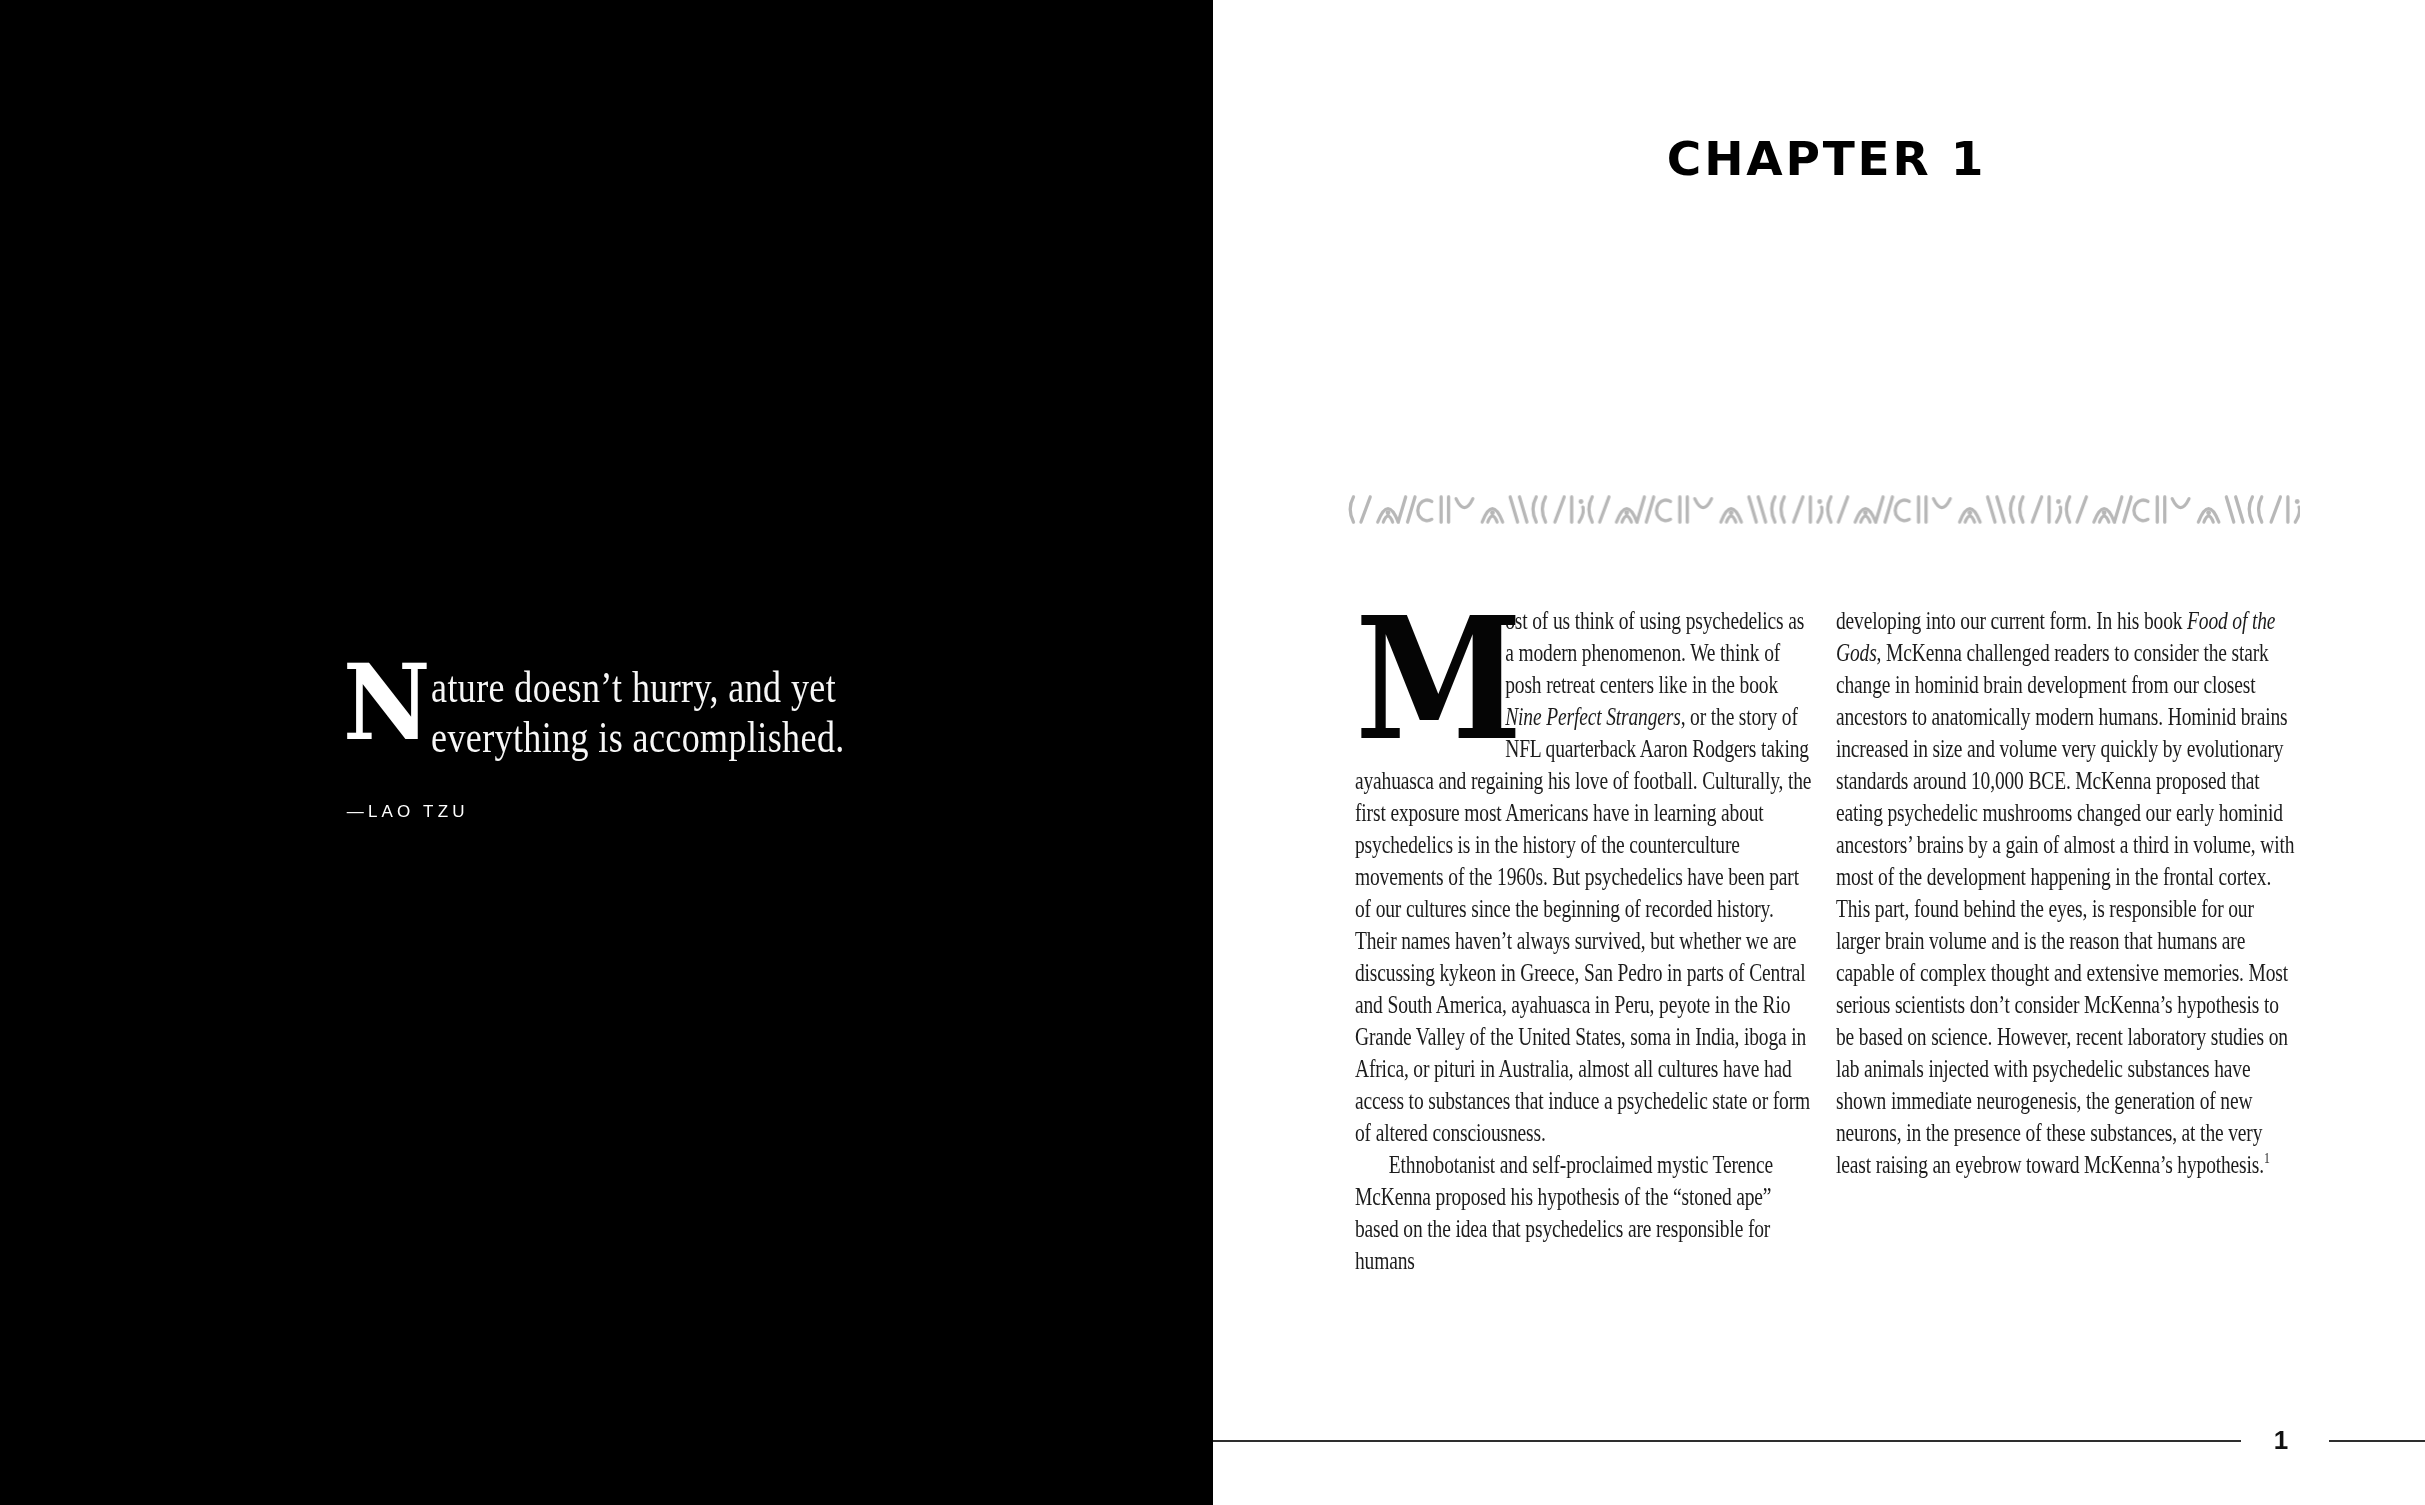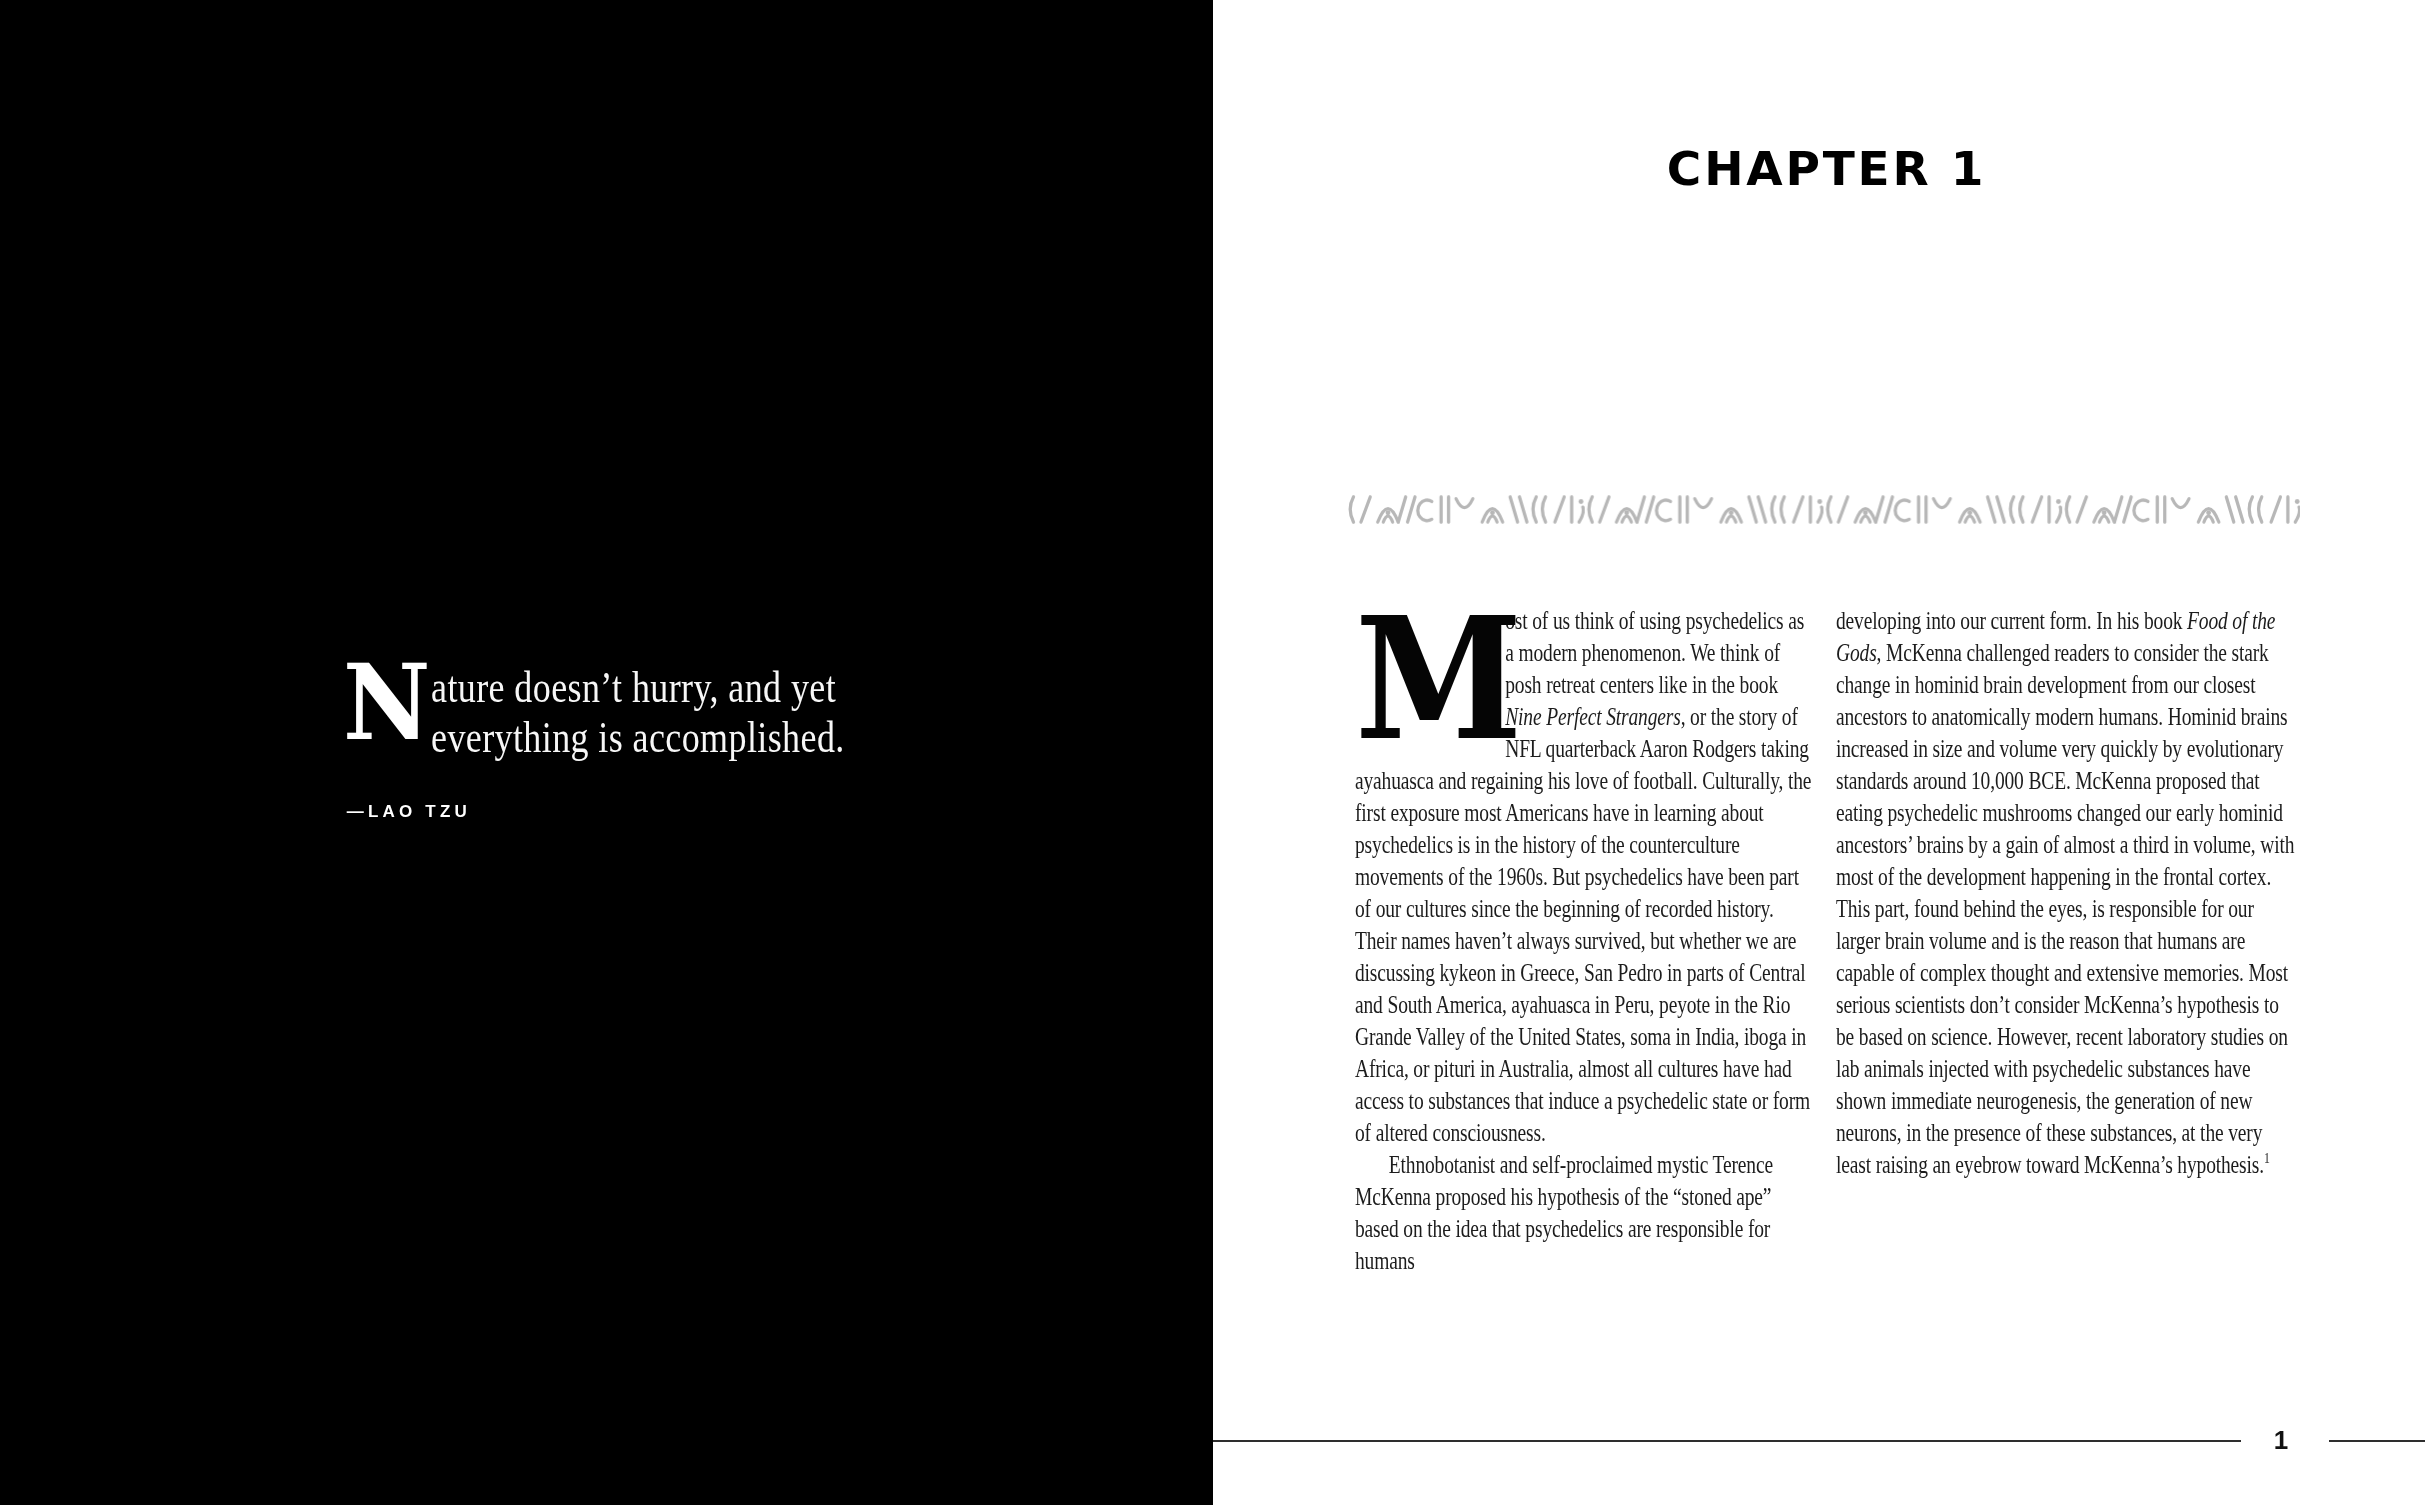--- a/index.html
+++ b/index.html
@@ -13,27 +13,27 @@
   .quote-scale{transform:scaleX(0.8);transform-origin:left top;width:802px;}
   .quote-cap{
     float:left;width:97px;height:86px;margin:1.9px 13px 0 0;
     font-family:"DejaVu Serif",serif;font-weight:bold;font-size:104px;line-height:78px;
     color:#fff;overflow:visible;
   }
   .quote-cap .glyph{display:inline-block;transform:scaleX(1.15);transform-origin:0 50%;}
   .quote-line{font-size:45px;line-height:50px;letter-spacing:0.5px;white-space:nowrap;color:#f7f7f7;}
   .quote-attr{
     position:absolute;left:3.7px;top:140px;
-    font-family:"Liberation Sans",sans-serif;font-weight:bold;
+    font-family:"Liberation Sans",sans-serif;font-weight:normal;
     font-size:17px;letter-spacing:4.2px;color:#fff;white-space:nowrap;
   }
   
   .right-page{position:absolute;left:1213px;top:0;width:1213px;height:1506px;background:#fff;color:#1f1f1f;}
   .chapter-label{
-    position:absolute;left:140px;top:141px;width:947px;text-align:center;
+    position:absolute;left:140px;top:131px;width:947px;text-align:center;
     font-family:"DejaVu Sans",sans-serif;font-weight:900;font-size:47px;
     letter-spacing:2.8px;color:#000;
   }
   .book-title{
     position:absolute;left:140px;top:241px;width:947px;text-align:center;
     font-family:"Liberation Serif",serif;font-size:93px;line-height:100px;color:#000;
   }
   .title-line{display:block;transform:scaleX(0.72);white-space:nowrap;}
   .ornament{position:absolute;left:133px;top:492px;width:954px;height:34px;}
   

